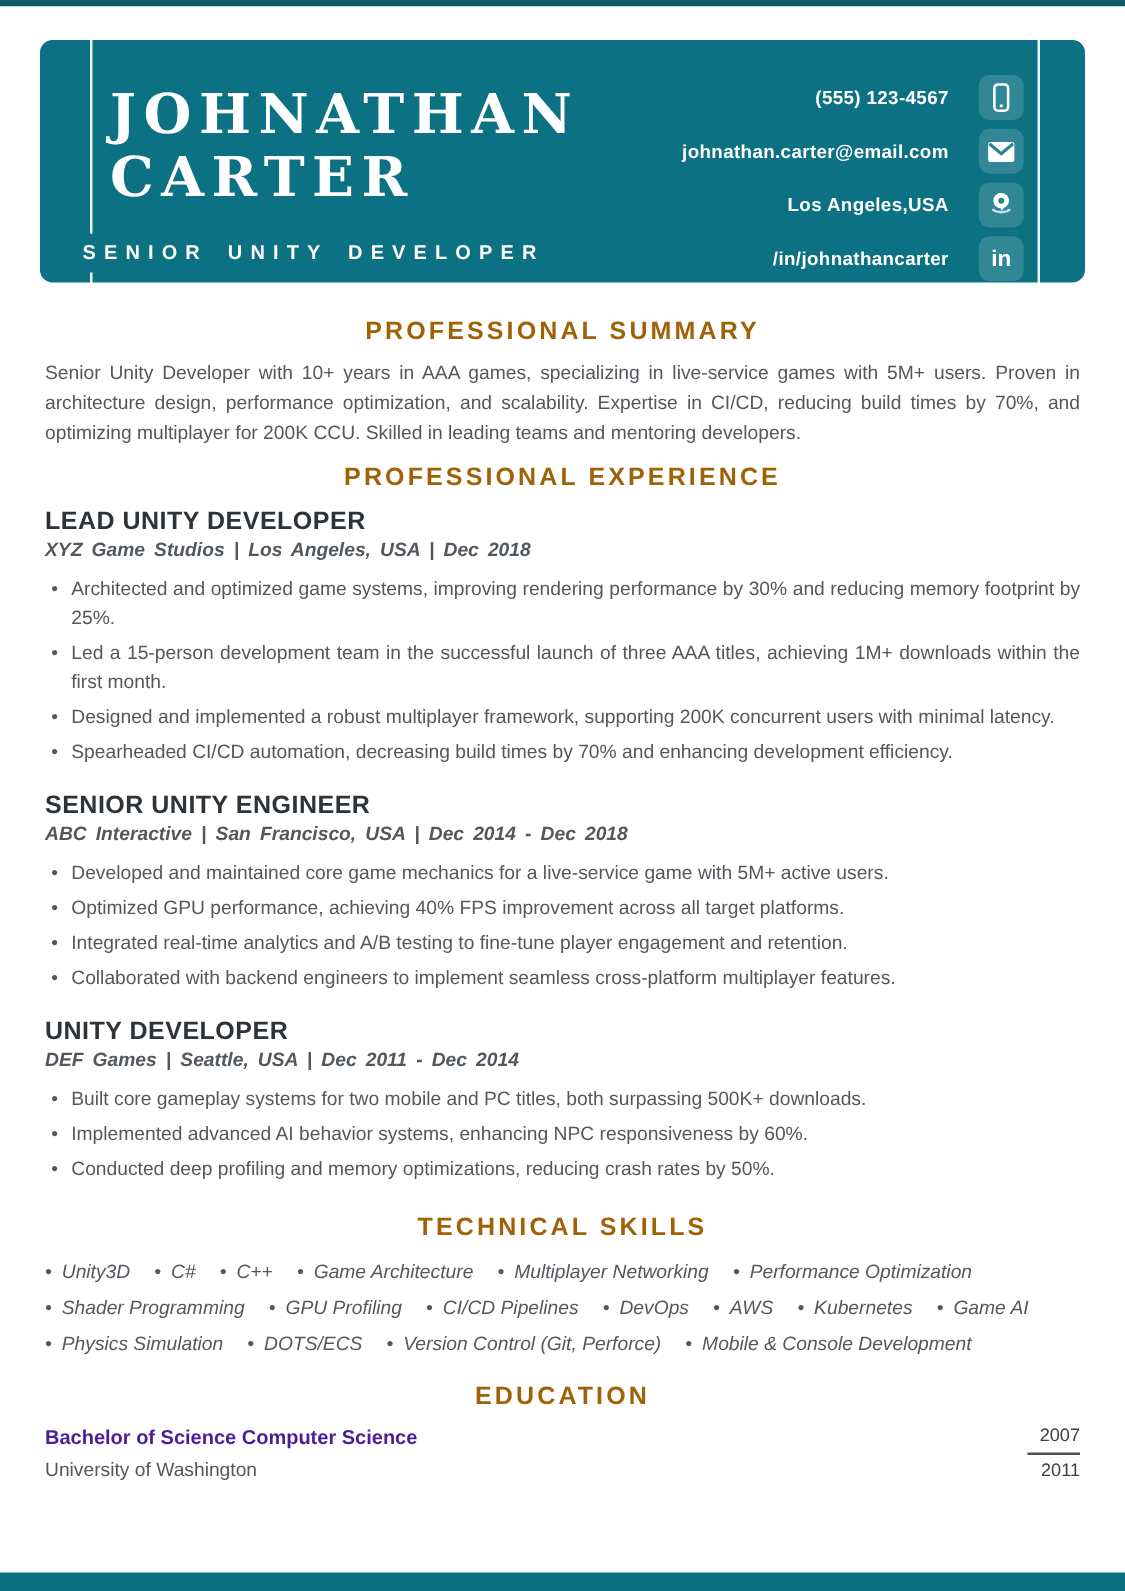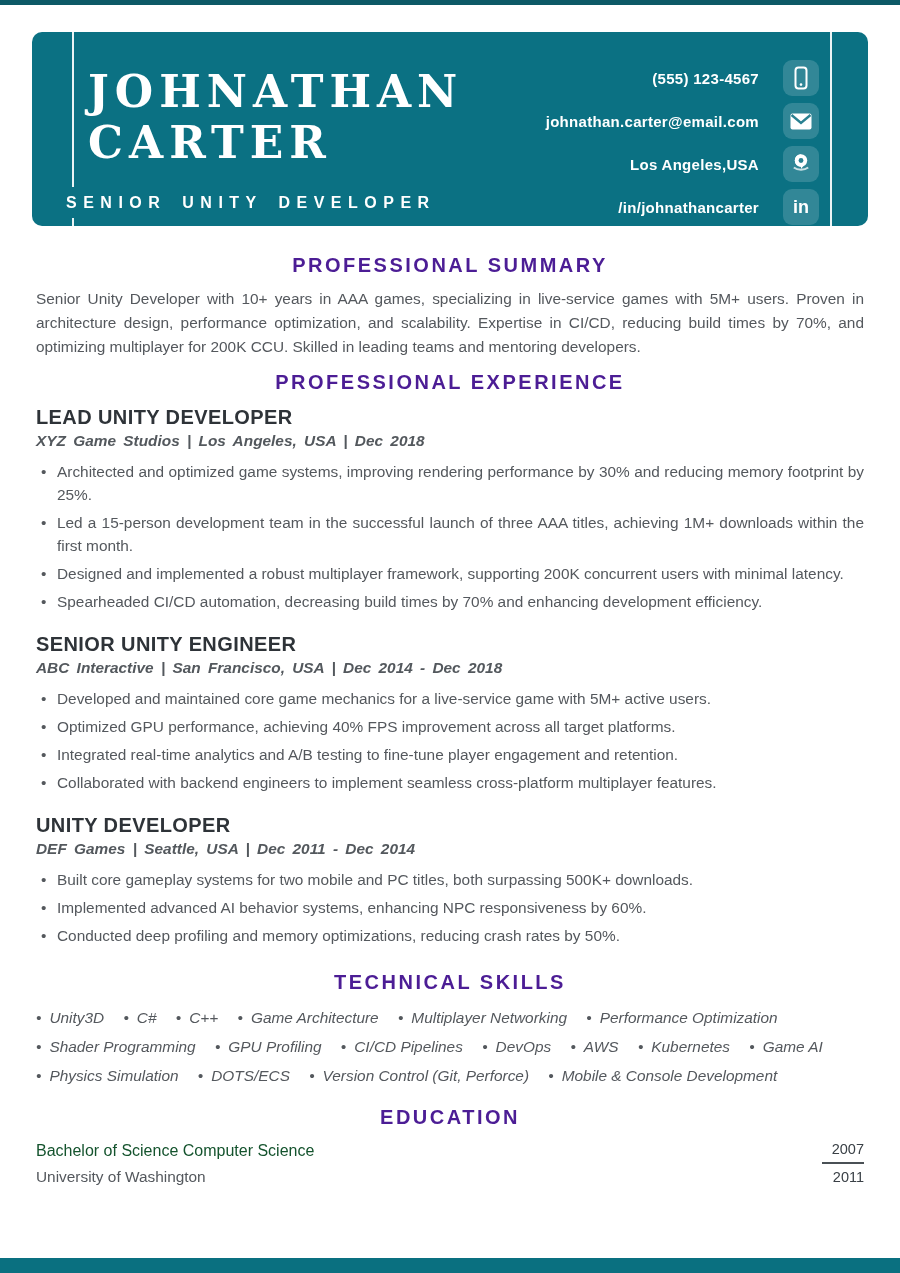--- a/index.html
+++ b/index.html
@@ -37,21 +37,21 @@
   .contact-label { font-size: 15px; font-weight: bold; letter-spacing: 0.3px; }
   .badge {
     width: 36px; height: 36px; border-radius: 9px; background: rgba(255,255,255,0.16);
     display: flex; align-items: center; justify-content: center; flex: none;
   }
   .linkedin-glyph { font-size: 18px; font-weight: bold; color: #fff; }
 
   
   h2 {
     margin: 0; font-size: 20px; line-height: 23px; font-weight: bold;
-    color: #4c1d95; text-align: center; letter-spacing: 2.5px;
+    color: #a16207; text-align: center; letter-spacing: 2.5px;
   }
   .h-summary { margin-top: 28px; }
   .h-exp { margin-top: 12px; }
   .h-skills { margin-top: 24px; }
   .h-edu { margin-top: 16px; }
 
   .summary-text {
     margin: 10px 36px 0; font-size: 15.4px; line-height: 24px;
     color: #54585d; text-align: justify;
   }
@@ -72,21 +72,21 @@
   .bullet::before { content: "•"; position: absolute; left: 5px; top: 0; }
 
   
   .skills { margin: 9px 36px 0; font-size: 15.4px; color: #54585d; font-style: italic; }
   .skill-row { line-height: 29px; }
   .skill { margin-right: 15px; white-space: nowrap; }
   .skill::before { content: "•"; margin-right: 8px; color: #54585d; }
 
   
   .edu-row { display: flex; justify-content: space-between; align-items: flex-start; margin: 12px 36px 0; }
-  .edu-degree { font-size: 16px; line-height: 19px; font-weight: normal; color: #14532d; }
+  .edu-degree { font-size: 16px; line-height: 19px; font-weight: bold; color: #4c1d95; }
   .edu-school { margin-top: 8px; font-size: 15.4px; color: #54585d; }
   .edu-years { display: flex; flex-direction: column; align-items: flex-end; font-size: 14.5px; font-weight: normal; color: #3a4046; }
   .edu-divider { width: 42px; height: 2px; background: #4a5055; margin: 5px 0; }
 </style>
 </head>
 <body>
 
 <div class="page">
   <div class="top-strip"></div>
 

